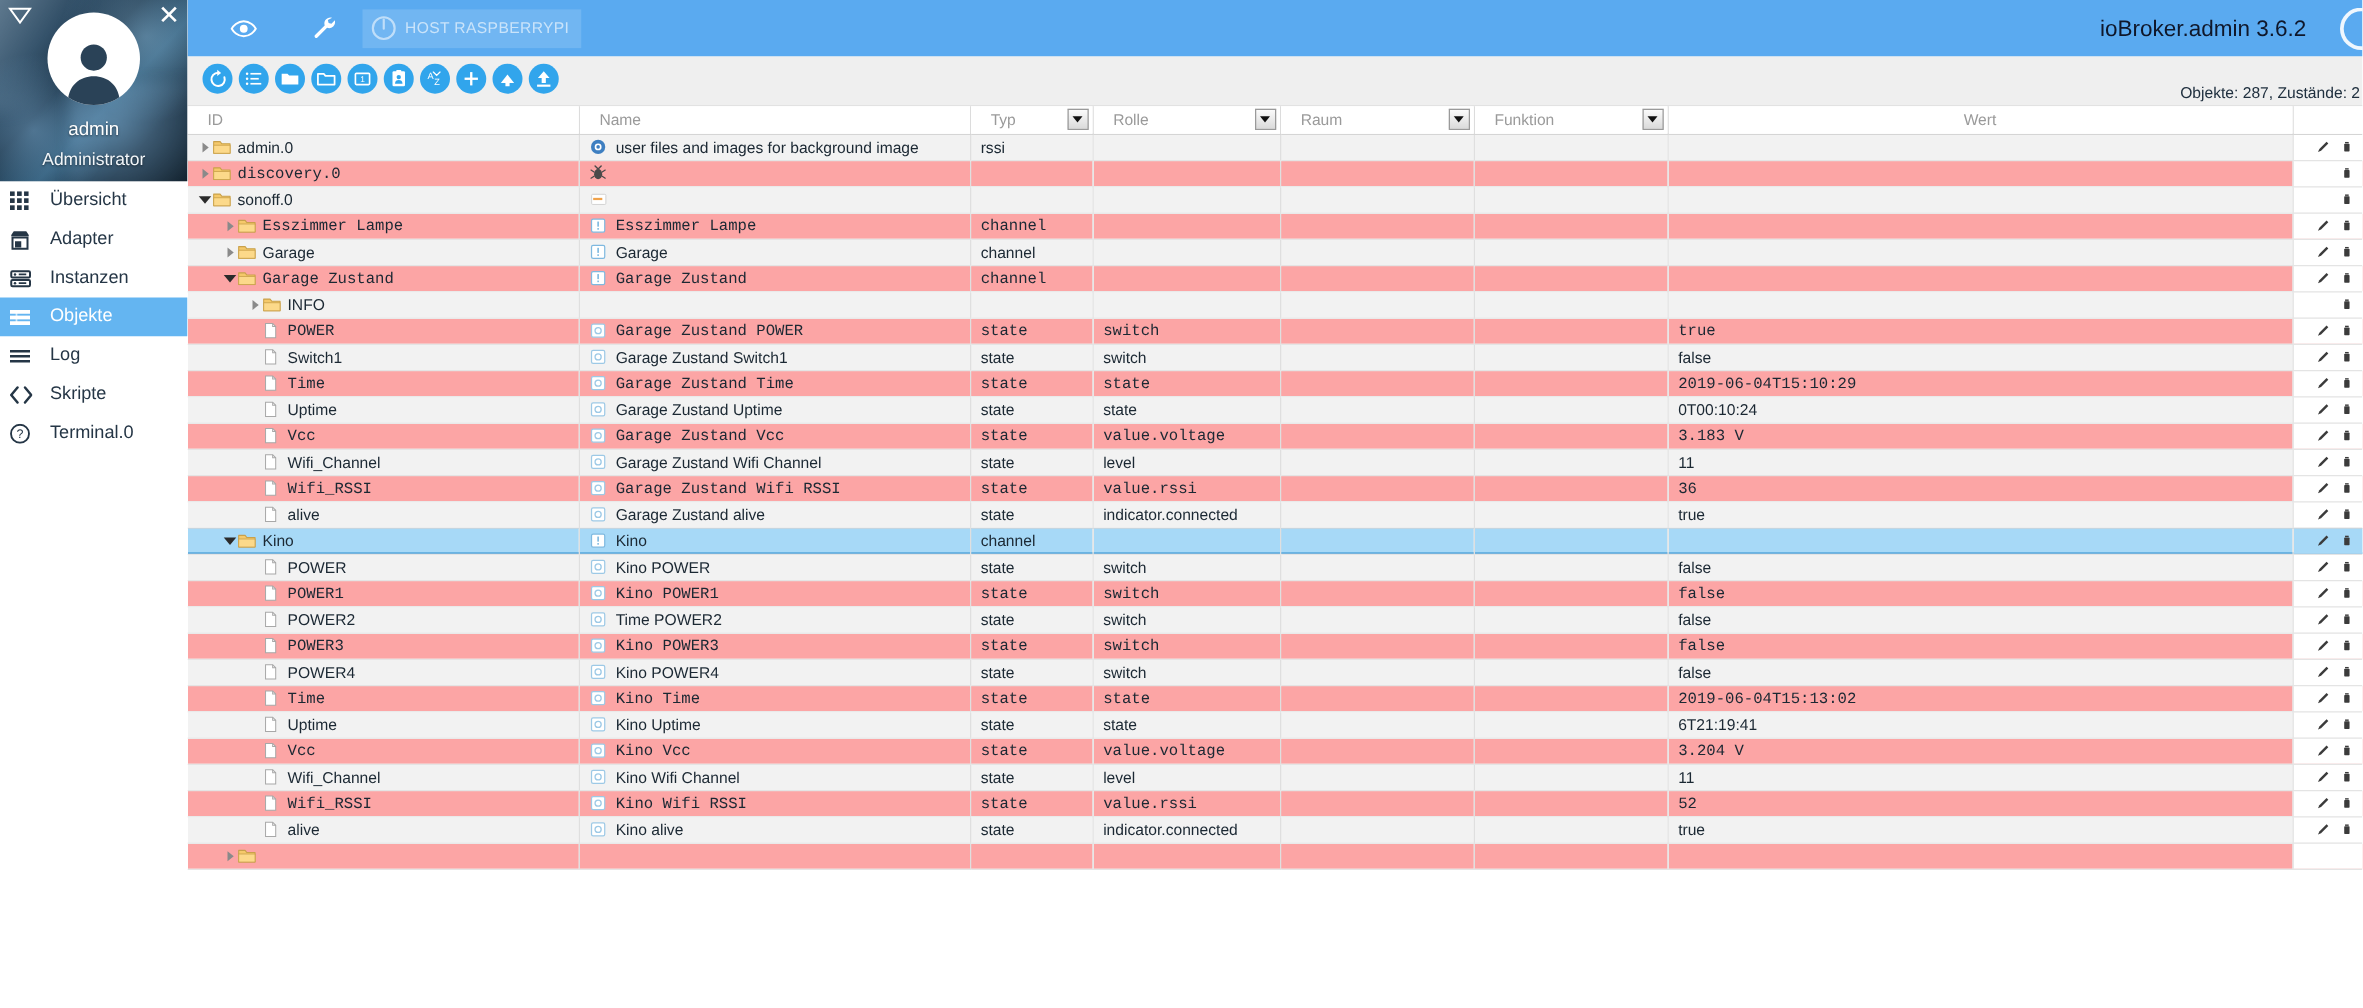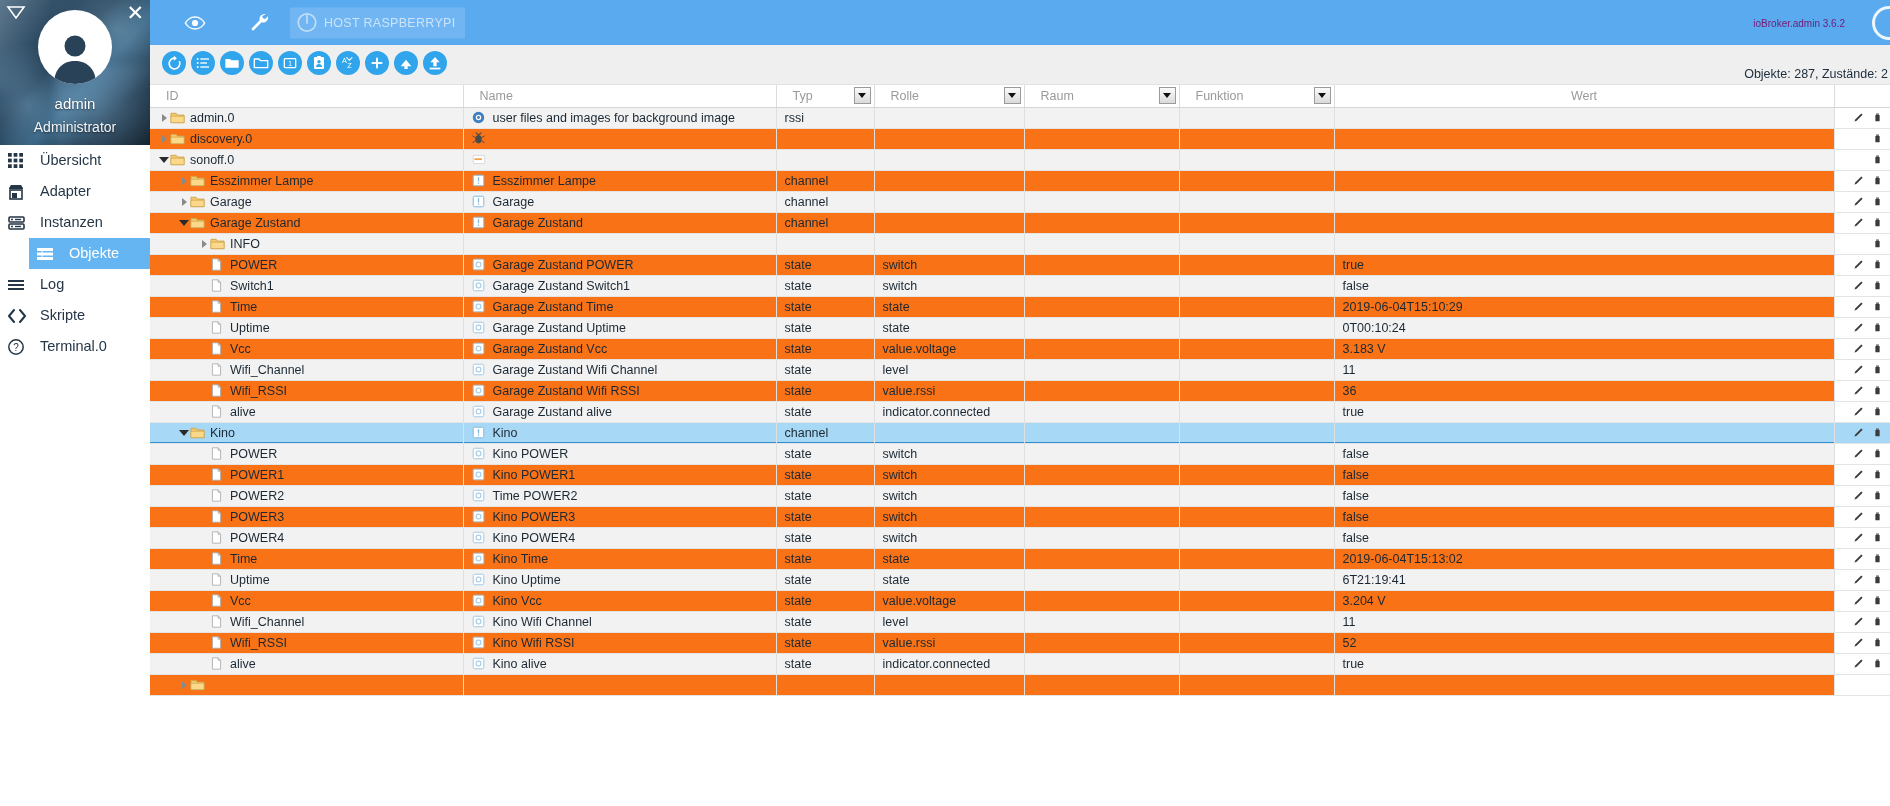--- a/index.html
+++ b/index.html
@@ -71,21 +71,21 @@
   }
 
   #sidebar-nav { padding-top: 0px; }
   .nav-item {
     display:flex; align-items:center;
     height:31px; padding-left:8px;
     color:#253646; font-size:14.5px;
     cursor:pointer;
     white-space:nowrap;
   }
-  .nav-item.active { background:#64b5f1; color:#ffffff;margin-left:29px; }
+  .nav-item.active { background:#64b5f1; color:#ffffff; }
   .nav-ico {
     width:24px; height:20px; margin-right:8px;
     display:flex; align-items:center; justify-content:flex-start;
     flex:none;
   }
   .nav-ico svg { display:block; }
   .nav-label { line-height:1; }
 
   
   #topbar {
@@ -111,21 +111,21 @@
     padding-left:6px;
     cursor:pointer;
   }
   #host-chip .pwr { width:22px; height:22px; flex:none; margin-right:6px; }
   #host-chip .host-label {
     color:rgba(255,255,255,0.62); font-size:12.5px; letter-spacing:.3px;
     white-space:nowrap; overflow:hidden;
   }
   #version-label {
     position:absolute; right:45px; top:50%; transform:translateY(-50%);
-    color:#701a75; font-size:10px; white-space:nowrap;
+    color:#0f172a; font-size:18px; white-space:nowrap;
   }
   #topbar-right-circle {
     position:absolute; right:-16px; top:50%; transform:translateY(-50%);
     width:34px; height:34px; border-radius:50%;
     border:3px solid rgba(255,255,255,0.9);
     border-right-color:transparent;
   }
 
   
   #content {
@@ -188,21 +188,21 @@
   }
   .filter-caret i {
     display:block; width:0; height:0;
     border-left:4px solid transparent;
     border-right:4px solid transparent;
     border-top:5px solid #111;
   }
 
   #objtable tbody tr { height:20.9px;margin-top:40px; }
   #objtable tbody tr.even { background:#f2f2f2; }
-  #objtable tbody tr.odd  { background:#f97316; }
+  #objtable tbody tr.odd  { background:#fca5a5;font-family:Liberation Mono, monospace; }
   #objtable tbody tr.selected {
     background:#a7d9f7;
     box-shadow: inset 0 1px 0 #2f8fd0, inset 0 -1px 0 #2f8fd0;
   }
   #objtable tbody td {
     border-right:1px solid #dfdfdf;
     border-bottom:1px solid #e4e4e4;
     padding:0 0 0 8px;
     vertical-align:middle;
     overflow:hidden; white-space:nowrap;

